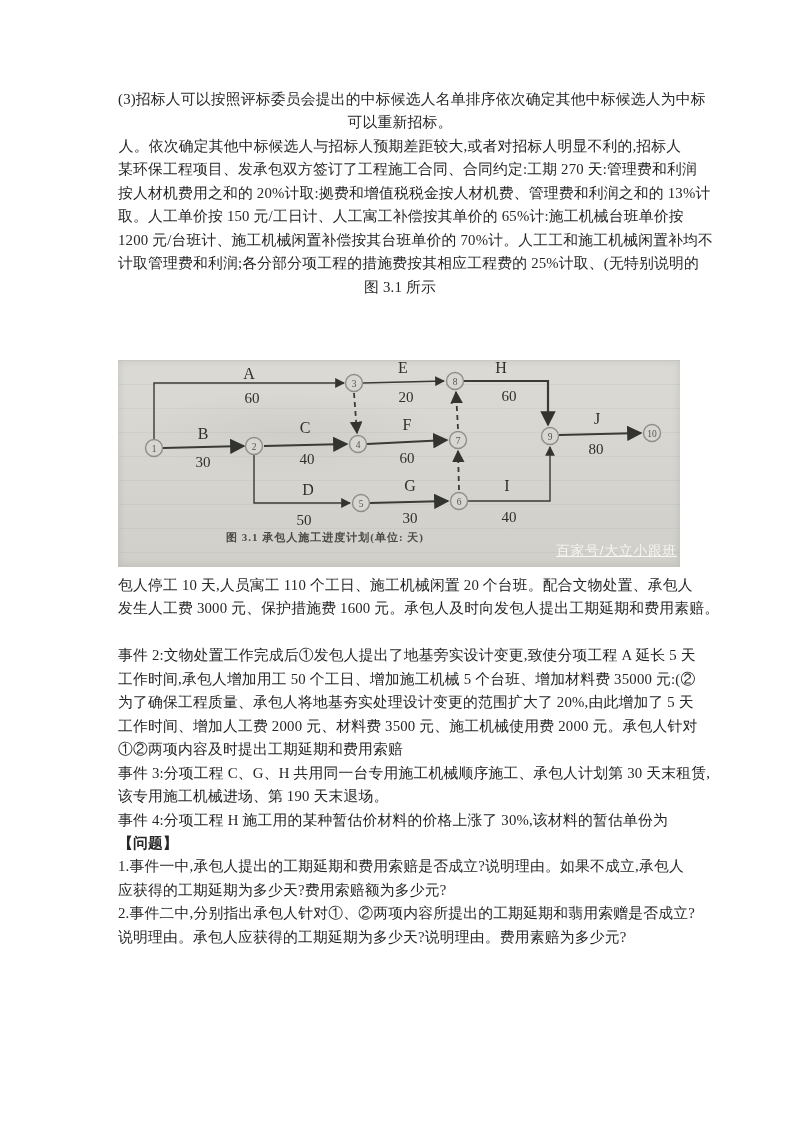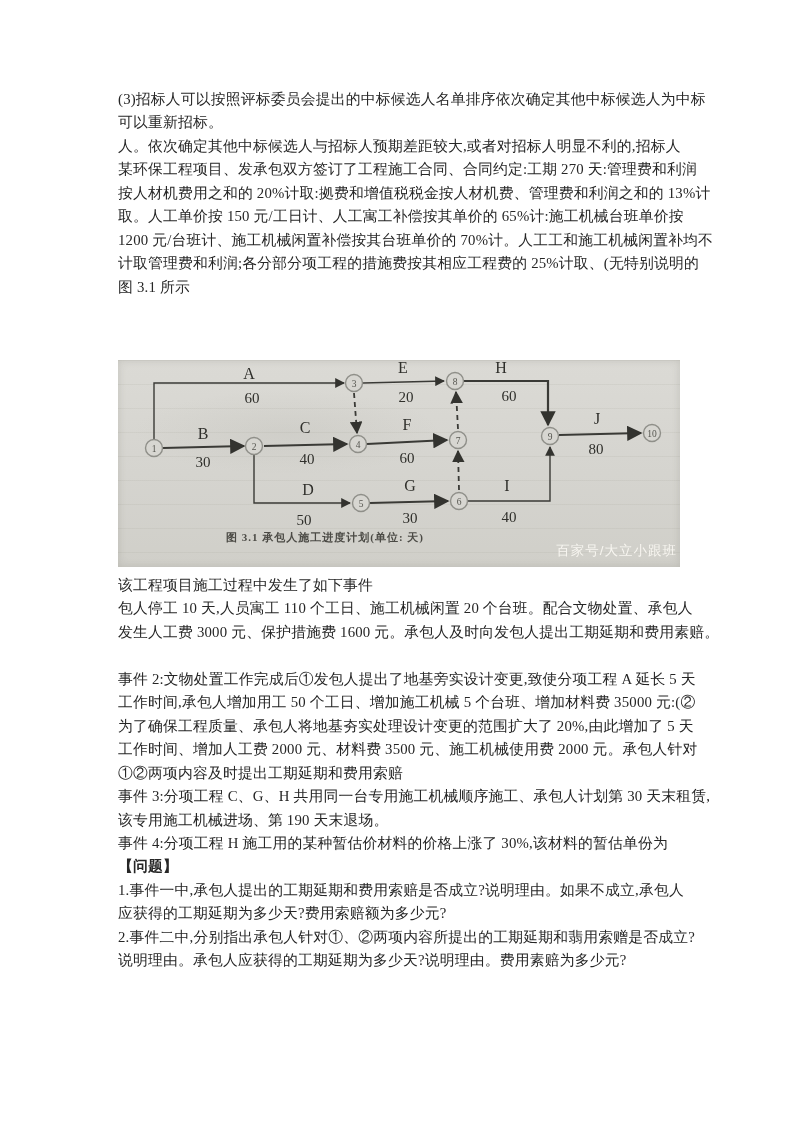--- a/index.html
+++ b/index.html
@@ -1,21 +1,21 @@
 <!DOCTYPE html>
 <html><head>
 <meta charset="utf-8">
 <style>
   html,body{margin:0;padding:0;}
   body{
     width:794px;height:1123px;background:#ffffff;position:relative;overflow:hidden;
     font-family:"Liberation Serif","DejaVu Serif",serif;
   }
   .doc{position:absolute;left:118px;width:564px;}
-  .doc-top{top:88px;}
+  .doc-top{top:88px;text-align:center;}
   .doc-bottom{top:574px;}
   .line{
     font-size:14.8px;line-height:23.45px;min-height:23.45px;color:#262626;
     white-space:nowrap;letter-spacing:0.2px;
   }
   .bold{font-weight:bold;}
   .figure{
     position:absolute;left:118px;top:360px;width:562px;height:207px;
     background:
       repeating-linear-gradient(180deg, rgba(140,140,125,0.10) 0px, rgba(140,140,125,0.10) 1px, rgba(0,0,0,0) 1px, rgba(0,0,0,0) 24px),
@@ -23,21 +23,21 @@
       linear-gradient(180deg,#dbdad5 0%,#d5d4cf 55%,#d0cfc9 100%);
     box-shadow:inset 0 0 8px rgba(90,90,80,0.18);
   }
   .net{position:absolute;left:0;top:0;}
   .fig-caption{
     position:absolute;left:108px;top:170px;font-size:11px;font-weight:600;
     color:#4b4a45;letter-spacing:1px;white-space:nowrap;
   }
   .watermark{
     position:absolute;right:3px;top:182px;font-size:13.5px;color:rgba(250,248,242,0.95);
-    letter-spacing:1px;white-space:nowrap;font-family:"Liberation Sans",sans-serif;
+    letter-spacing:1px;white-space:nowrap;font-family:"Liberation Sans",sans-serif;text-decoration:underline;
   }
   .edge{fill:none;stroke:#3a3a36;}
   .thick{stroke-width:2.2px;}
   .thin{stroke-width:1.4px;}
   .dummy{fill:none;stroke:#3a3a36;stroke-width:1.8px;stroke-dasharray:5 4;}
   .node circle{fill:#d7d6d1;stroke:#8f8f89;stroke-width:1.4px;}
   .node text{font-size:9.5px;fill:#55554f;font-family:"Liberation Serif",serif;}
   .alabel{font-size:16px;fill:#2f2f2b;font-family:"Liberation Serif",serif;}
   .dlabel{font-size:15px;fill:#2f2f2b;font-family:"Liberation Serif",serif;}
 </style>
@@ -141,21 +141,20 @@
       <circle cx="534" cy="73" r="8.5"></circle>
       <text x="534" y="76.5" text-anchor="middle">10</text>
     </g>
   </svg>
 
   <div class="fig-caption">图 3.1  承包人施工进度计划(单位: 天)</div>
   <div class="watermark">百家号/大立小跟班</div>
 </div>
 
 <div class="doc doc-bottom">
-  <div class="line">该工程项目施工过程中发生了如下事件</div>
   <div class="line">包人停工 10 天,人员寓工 110 个工日、施工机械闲置 20 个台班。配合文物处置、承包人</div>
   <div class="line">发生人工费 3000 元、保护措施费 1600 元。承包人及时向发包人提出工期延期和费用素赔。</div>
   <div class="line"></div>
   <div class="line">事件 2:文物处置工作完成后①发包人提出了地基旁实设计变更,致使分项工程 A 延长 5 天</div>
   <div class="line">工作时间,承包人增加用工 50 个工日、增加施工机械 5 个台班、增加材料费 35000 元:(②</div>
   <div class="line">为了确保工程质量、承包人将地基夯实处理设计变更的范围扩大了 20%,由此增加了 5 天</div>
   <div class="line">工作时间、增加人工费 2000 元、材料费 3500 元、施工机械使用费 2000 元。承包人针对</div>
   <div class="line">①②两项内容及时提出工期延期和费用索赔</div>
   <div class="line">事件 3:分项工程 C、G、H 共用同一台专用施工机械顺序施工、承包人计划第 30 天末租赁,</div>
   <div class="line">该专用施工机械进场、第 190 天末退场。</div>

